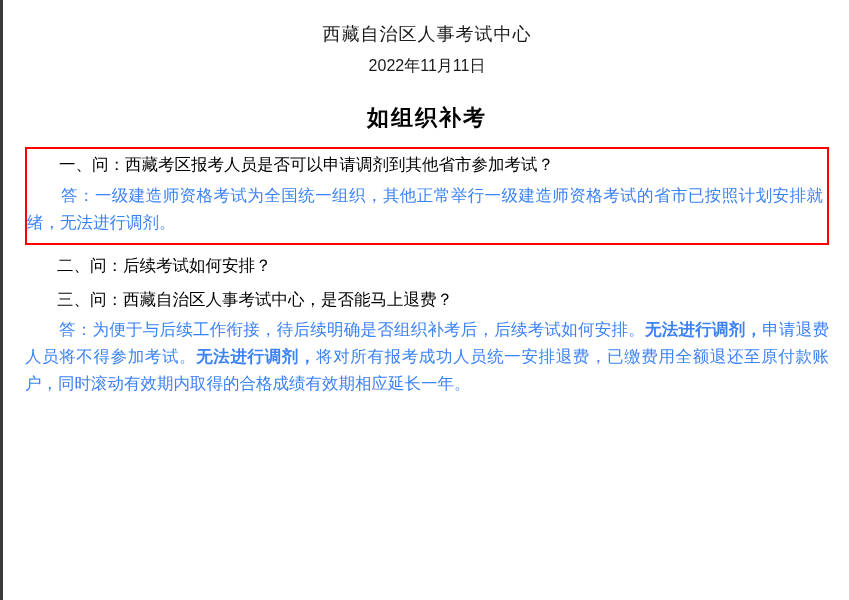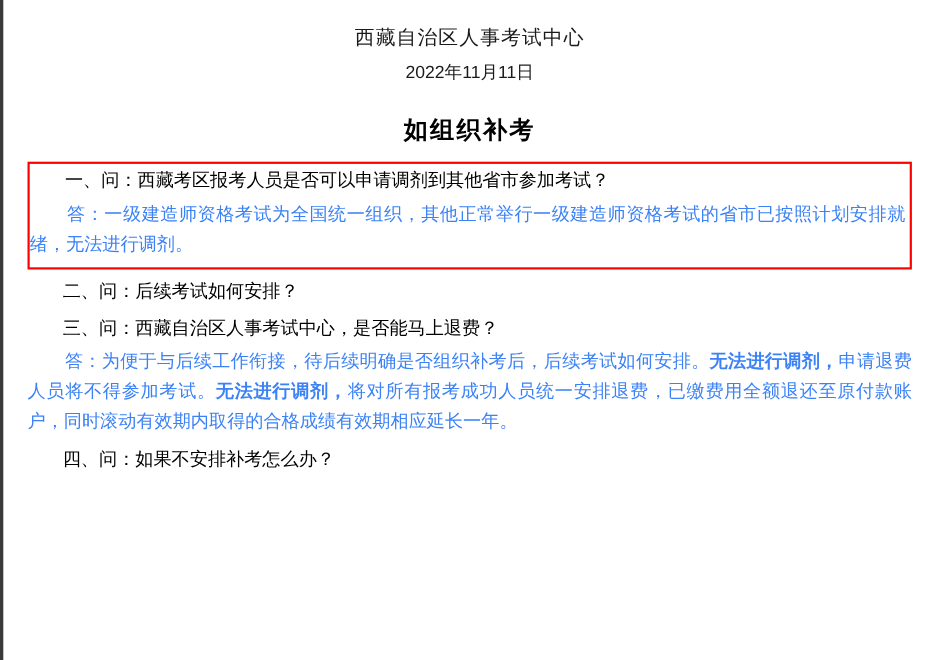--- a/index.html
+++ b/index.html
@@ -99,17 +99,16 @@
     <div class="qa-block">
       <p class="q-line">二、问：后续考试如何安排？</p>
     </div>
 
     <div class="qa-block">
       <p class="q-line">三、问：西藏自治区人事考试中心，是否能马上退费？</p>
       <p class="a-line" id="answer-3-rich"><span>答：为便于与后续工作衔接，待后续明确是否组织补考后，后续考试如何安排。</span><b>无法进行调剂，</b><span>申请退费人员将不得参加考试。</span><b>无法进行调剂，</b><span>将对所有报考成功人员统一安排退费，已缴费用全额退还至原付款账户，同时滚动有效期内取得的合格成绩有效期相应延长一年。</span></p>
     </div>
 
     <div class="qa-block">
-      <p class="q-line">四、问：如果不安排补考怎么办？</p>
     </div>
 
   </div>
 </div>
 
 </body></html>

